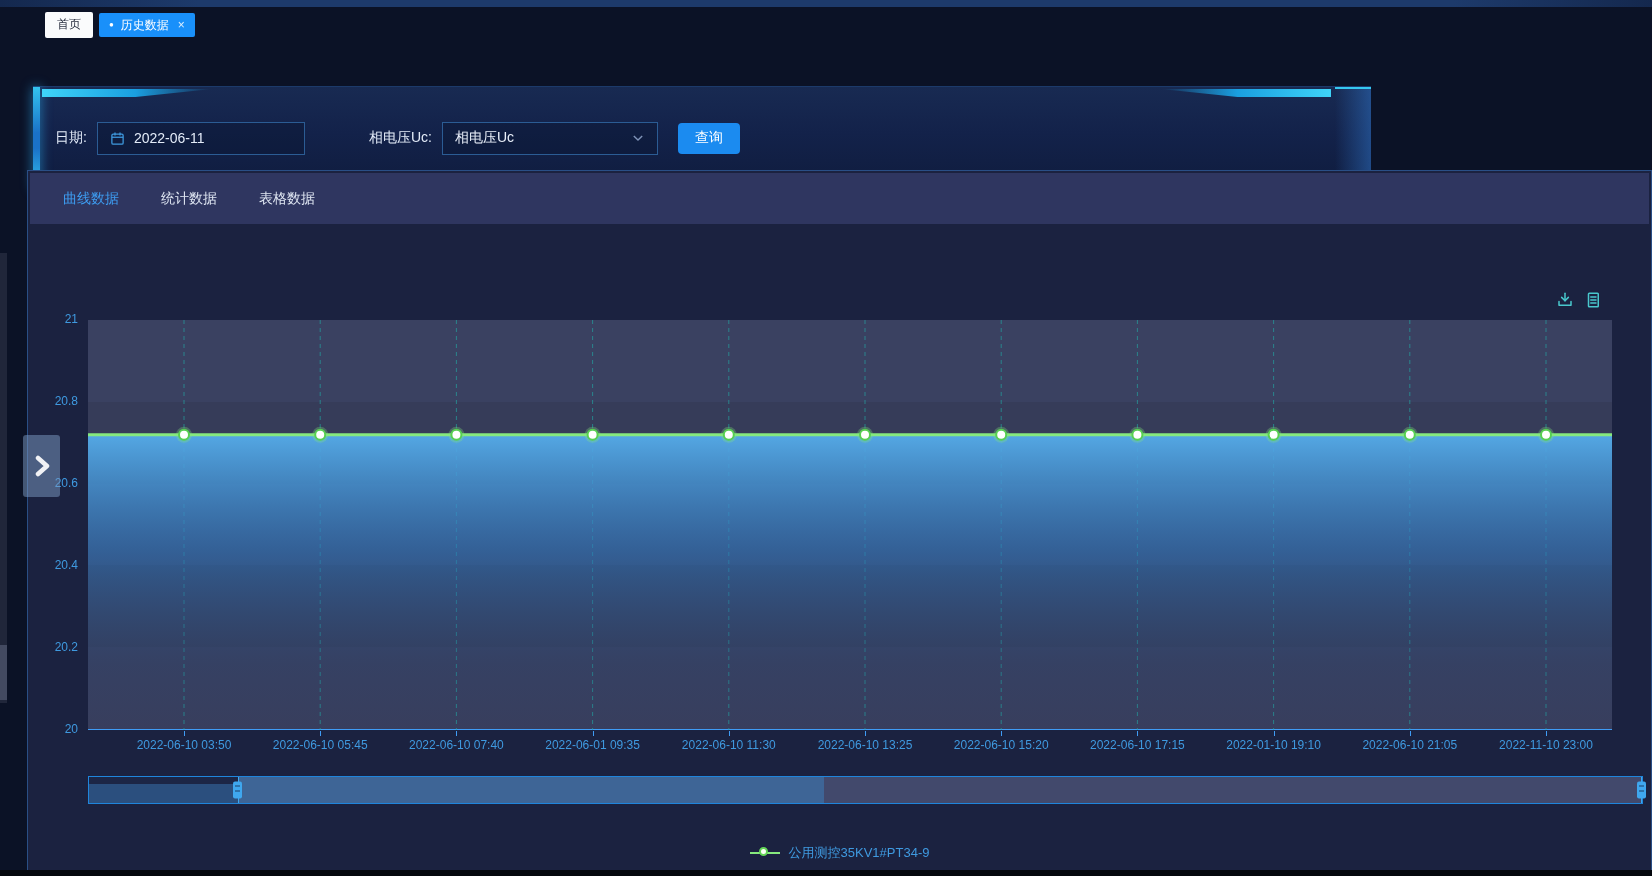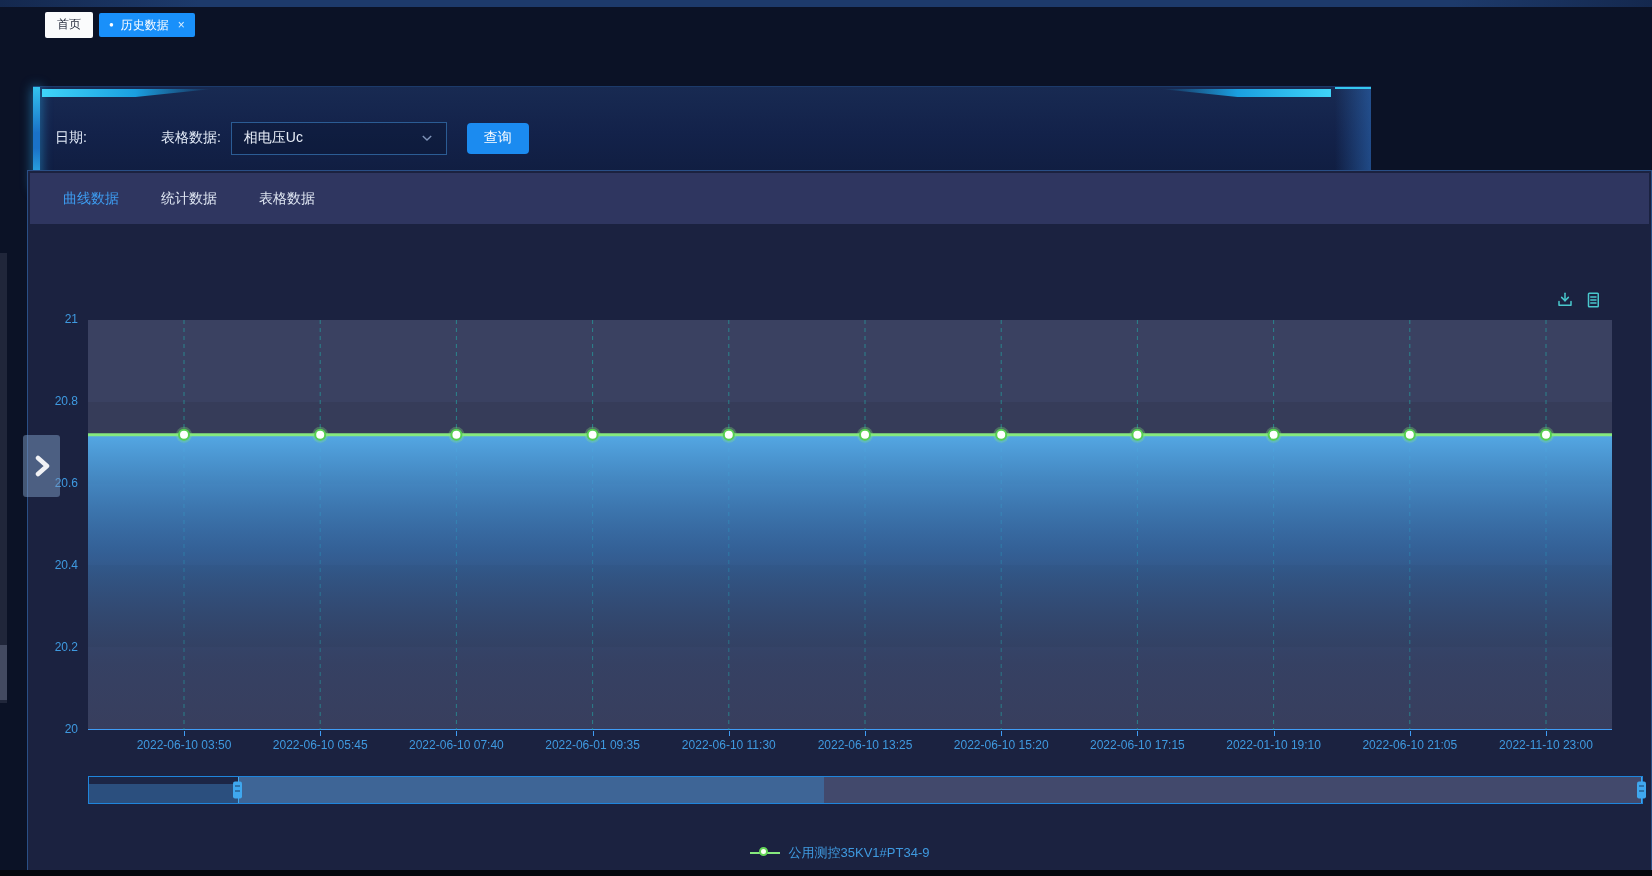--- a/index.html
+++ b/index.html
@@ -131,22 +131,31 @@
     <div class="fp-wedge lt"></div>
     <div class="fp-wedge lb"></div>
     <div class="fp-wedge rt"></div>
     <div class="fp-wedge rb"></div>
     <div class="fp-right-glow"></div>
 
     <div class="filter-content">
       <span class="flabel date">日期:</span>
 
 
-
-      <span class="flabel pt">表格数据:</span>
+      <div class="date-input">
+        <svg width="15" height="15" viewBox="0 0 24 24" fill="none" stroke="#3f9ae0" stroke-width="2">
+          <rect x="3" y="5" width="18" height="16" rx="2"></rect>
+          <line x1="8" y1="2.5" x2="8" y2="7"></line>
+          <line x1="16" y1="2.5" x2="16" y2="7"></line>
+          <line x1="3" y1="10" x2="21" y2="10"></line>
+        </svg>
+        <span>2022-06-11</span>
+      </div>
+
+      <span class="flabel pt">相电压Uc:</span>
 
       <div class="select-box">
         <span>相电压Uc</span>
         <svg width="14" height="12" viewBox="0 0 20 16" fill="none" stroke="#7f93b8" stroke-width="2">
           <polyline points="4,5 10,11 16,5"></polyline>
         </svg>
       </div>
 
       <button class="query-btn">查询</button>
     </div>

